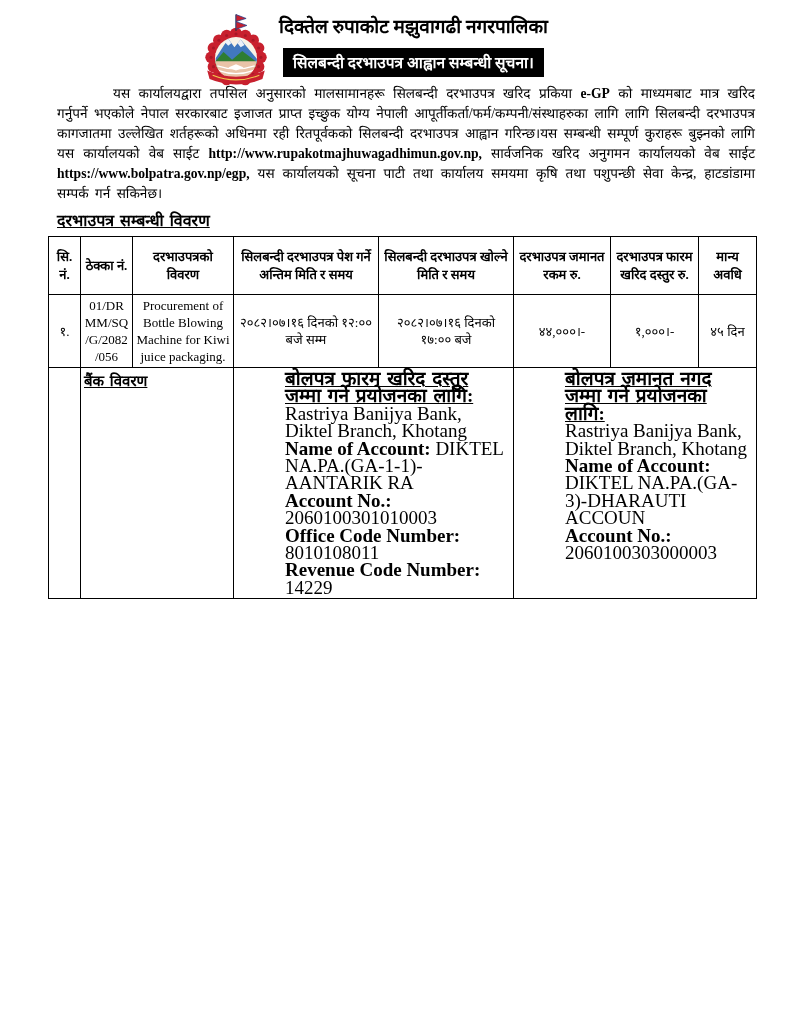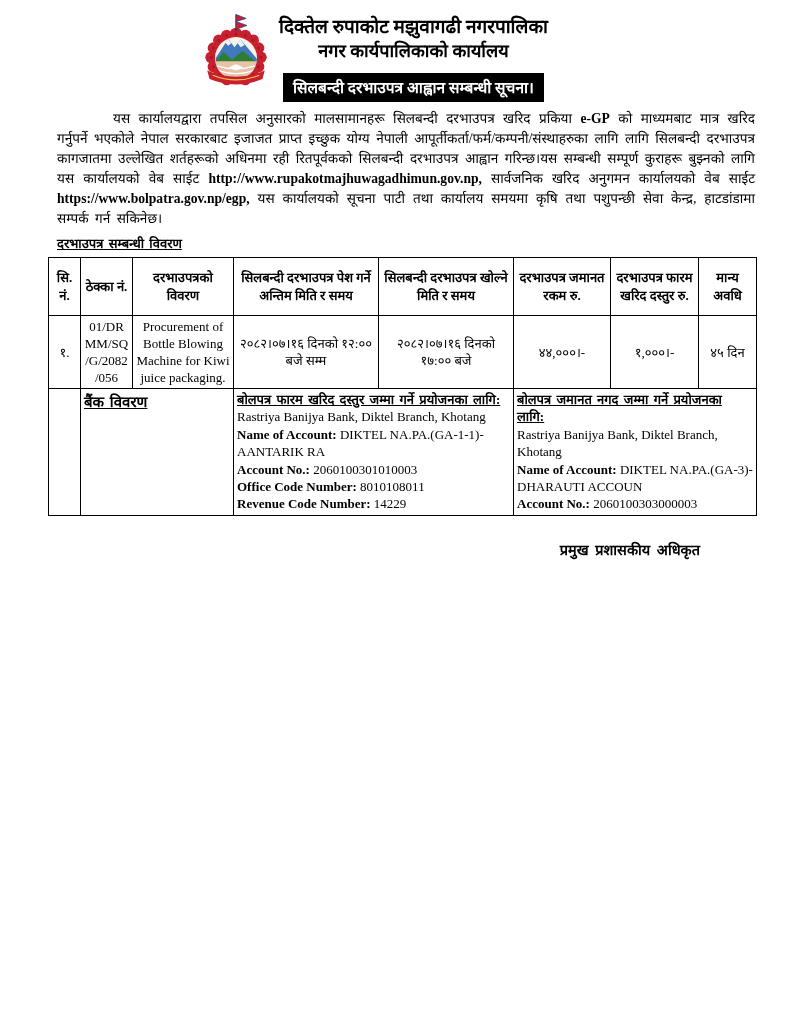--- a/index.html
+++ b/index.html
@@ -44,21 +44,21 @@
     margin: 7px 45px 0 57px;
     font-size: 13.6px;
     line-height: 20px;
     text-align: justify;
     text-indent: 56px;
     word-spacing: 3px;
   }
   .body-par .b { font-weight: bold; word-spacing: 0; }
   .section-heading {
     margin: 5px 0 5px 57px;
-    font-size: 13px;
+    font-size: 16px;
     font-weight: bold;
     text-decoration: underline;
     word-spacing: 2px;
   }
   
   table.tender {
     margin-left: 48px;
     width: 708px;
     border-collapse: collapse;
     table-layout: fixed;
@@ -78,21 +78,21 @@
     font-size: 12.6px;
     padding-left: 5px;
     line-height: 16px;
   }
   td.cell-contract { font-size: 12px; line-height: 14px; padding: 1px; }
   
   tr.bank-row td { vertical-align: top; text-align: left; height: 120px; }
   td.bank-label-cell { text-align: right; padding: 2px 6px; }
   .bank-label { font-weight: bold; text-decoration: underline; font-size: 15px; word-spacing: 2px; }
   .bank-cell { padding: 2px 7px 3px 7px; }
-  .bank-cell .line { font-size: 13px; line-height: 17.4px; }
+  .bank-cell .line { font-size: 19px; line-height: 17.4px; margin-left: 48px; }
   .bank-heading { font-weight: bold; text-decoration: underline; word-spacing: 2px; }
   .lbl { font-weight: bold; }
   
   .signature {
     margin-top: 23px;
     text-align: right;
     padding-right: 100px;
     font-size: 14.5px;
     font-weight: bold;
     word-spacing: 3px;
@@ -156,21 +156,20 @@
 
       <path d="M13,74 Q50,90 87,74 L84,85 Q50,99 16,85 Z" fill="#c8202e"></path>
       <path d="M20,80 Q50,92 80,80" stroke="#f2c94c" stroke-width="1.4" fill="none"></path>
 
       <line x1="50" y1="2" x2="50" y2="23" stroke="#333333" stroke-width="1.4"></line>
       <path d="M50,2 L63,7 L50,11 Z" fill="#c8202e" stroke="#27408b" stroke-width="1"></path>
       <path d="M50,11 L64,16 L50,21 Z" fill="#c8202e" stroke="#27408b" stroke-width="1"></path>
     </svg>
 
     <div class="org-name">दिक्तेल रुपाकोट मझुवागढी नगरपालिका</div>
-    <div class="office-name">नगर कार्यपालिकाको कार्यालय</div>
 
     <div class="notice-title-wrap">
       <span class="notice-title">सिलबन्दी दरभाउपत्र आह्वान सम्बन्धी सूचना।</span>
     </div>
   </div>
 
   <p class="body-par"><span>यस कार्यालयद्वारा तपसिल अनुसारको मालसामानहरू सिलबन्दी दरभाउपत्र खरिद प्रकिया </span><span class="b">e-GP</span><span> को माध्यमबाट मात्र खरिद गर्नुपर्ने भएकोले नेपाल सरकारबाट इजाजत प्राप्त इच्छुक योग्य नेपाली आपूर्तीकर्ता/फर्म/कम्पनी/संस्थाहरुका लागि लागि सिलबन्दी दरभाउपत्र कागजातमा उल्लेखित शर्तहरूको अधिनमा रही रितपूर्वकको सिलबन्दी दरभाउपत्र आह्वान गरिन्छ।यस सम्बन्धी सम्पूर्ण कुराहरू बुझ्नको लागि यस कार्यालयको वेब साईट </span><span class="b">http://www.rupakotmajhuwagadhimun.gov.np,</span><span> सार्वजनिक खरिद अनुगमन कार्यालयको वेब साईट </span><span class="b">https://www.bolpatra.gov.np/egp,</span><span> यस कार्यालयको सूचना पाटी तथा कार्यालय समयमा कृषि तथा पशुपन्छी सेवा केन्द्र, हाटडांडामा सम्पर्क गर्न सकिनेछ।</span></p>
 
   <div class="section-heading">दरभाउपत्र सम्बन्धी विवरण</div>
 
@@ -222,15 +221,14 @@
       <td colspan="3" class="bank-cell">
         <div class="line bank-heading">बोलपत्र जमानत नगद जम्मा गर्ने प्रयोजनका लागि:</div>
         <div class="line">Rastriya Banijya Bank, Diktel Branch, Khotang</div>
         <div class="line"><span class="lbl">Name of Account:</span><span> DIKTEL NA.PA.(GA-3)-DHARAUTI ACCOUN</span></div>
         <div class="line"><span class="lbl">Account No.:</span><span> 2060100303000003</span></div>
       </td>
     </tr>
   </tbody>
     </table>
 
-  <div class="signature">प्रमुख प्रशासकीय अधिकृत</div>
 
 </div>
 
 </body></html>

